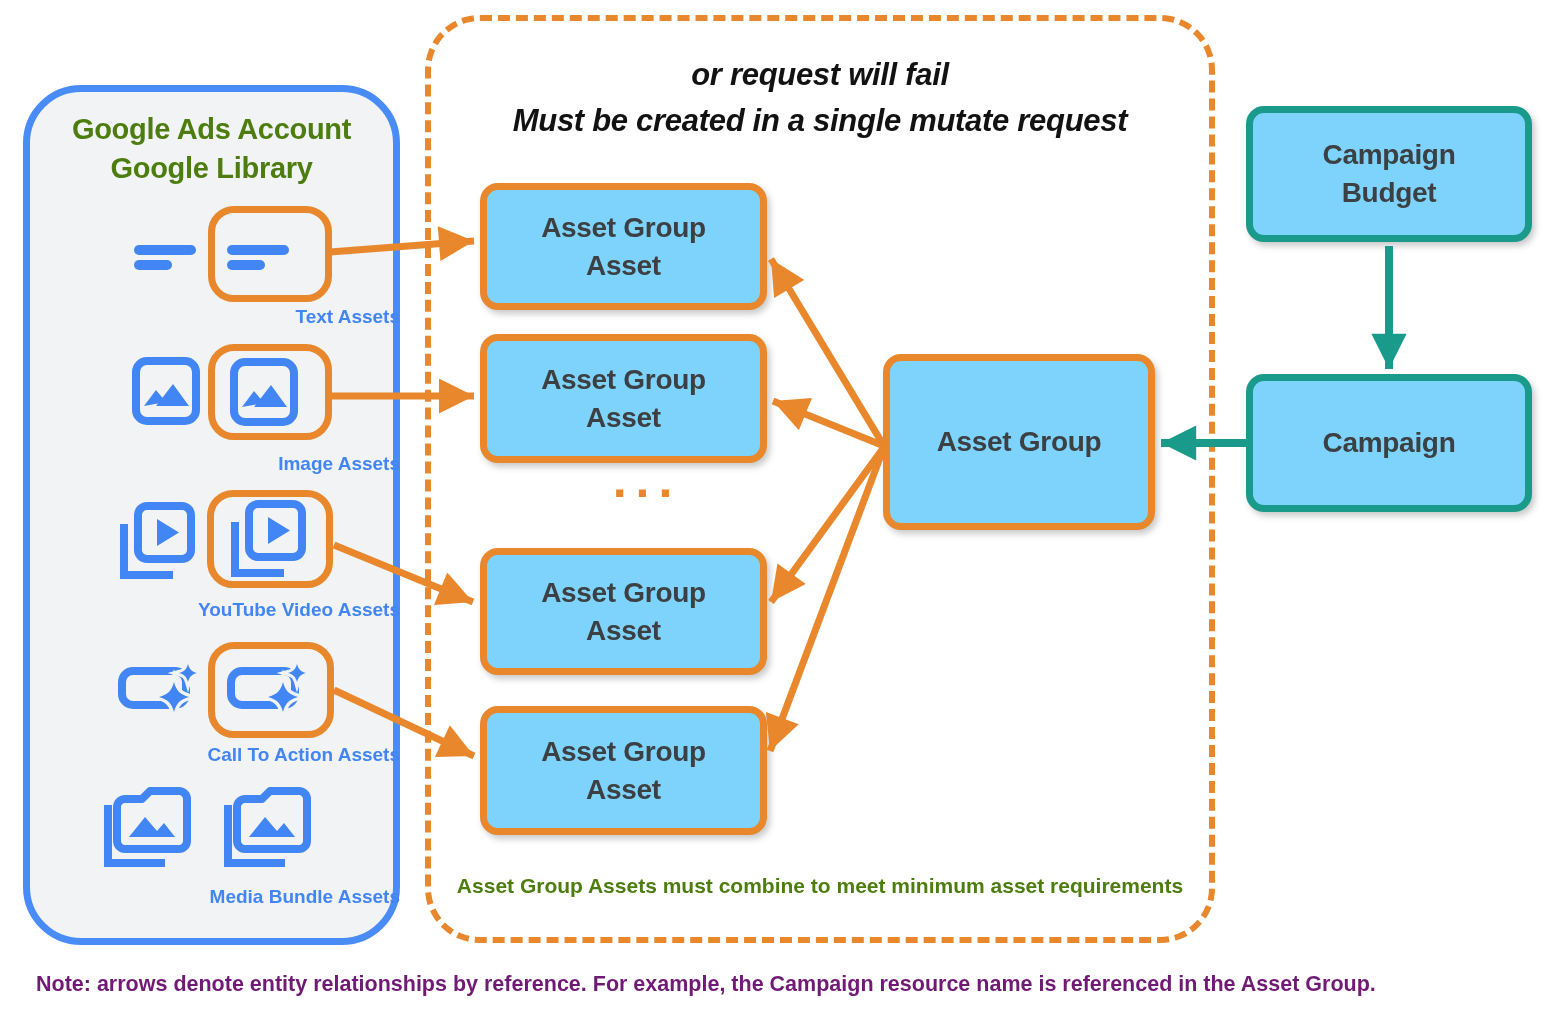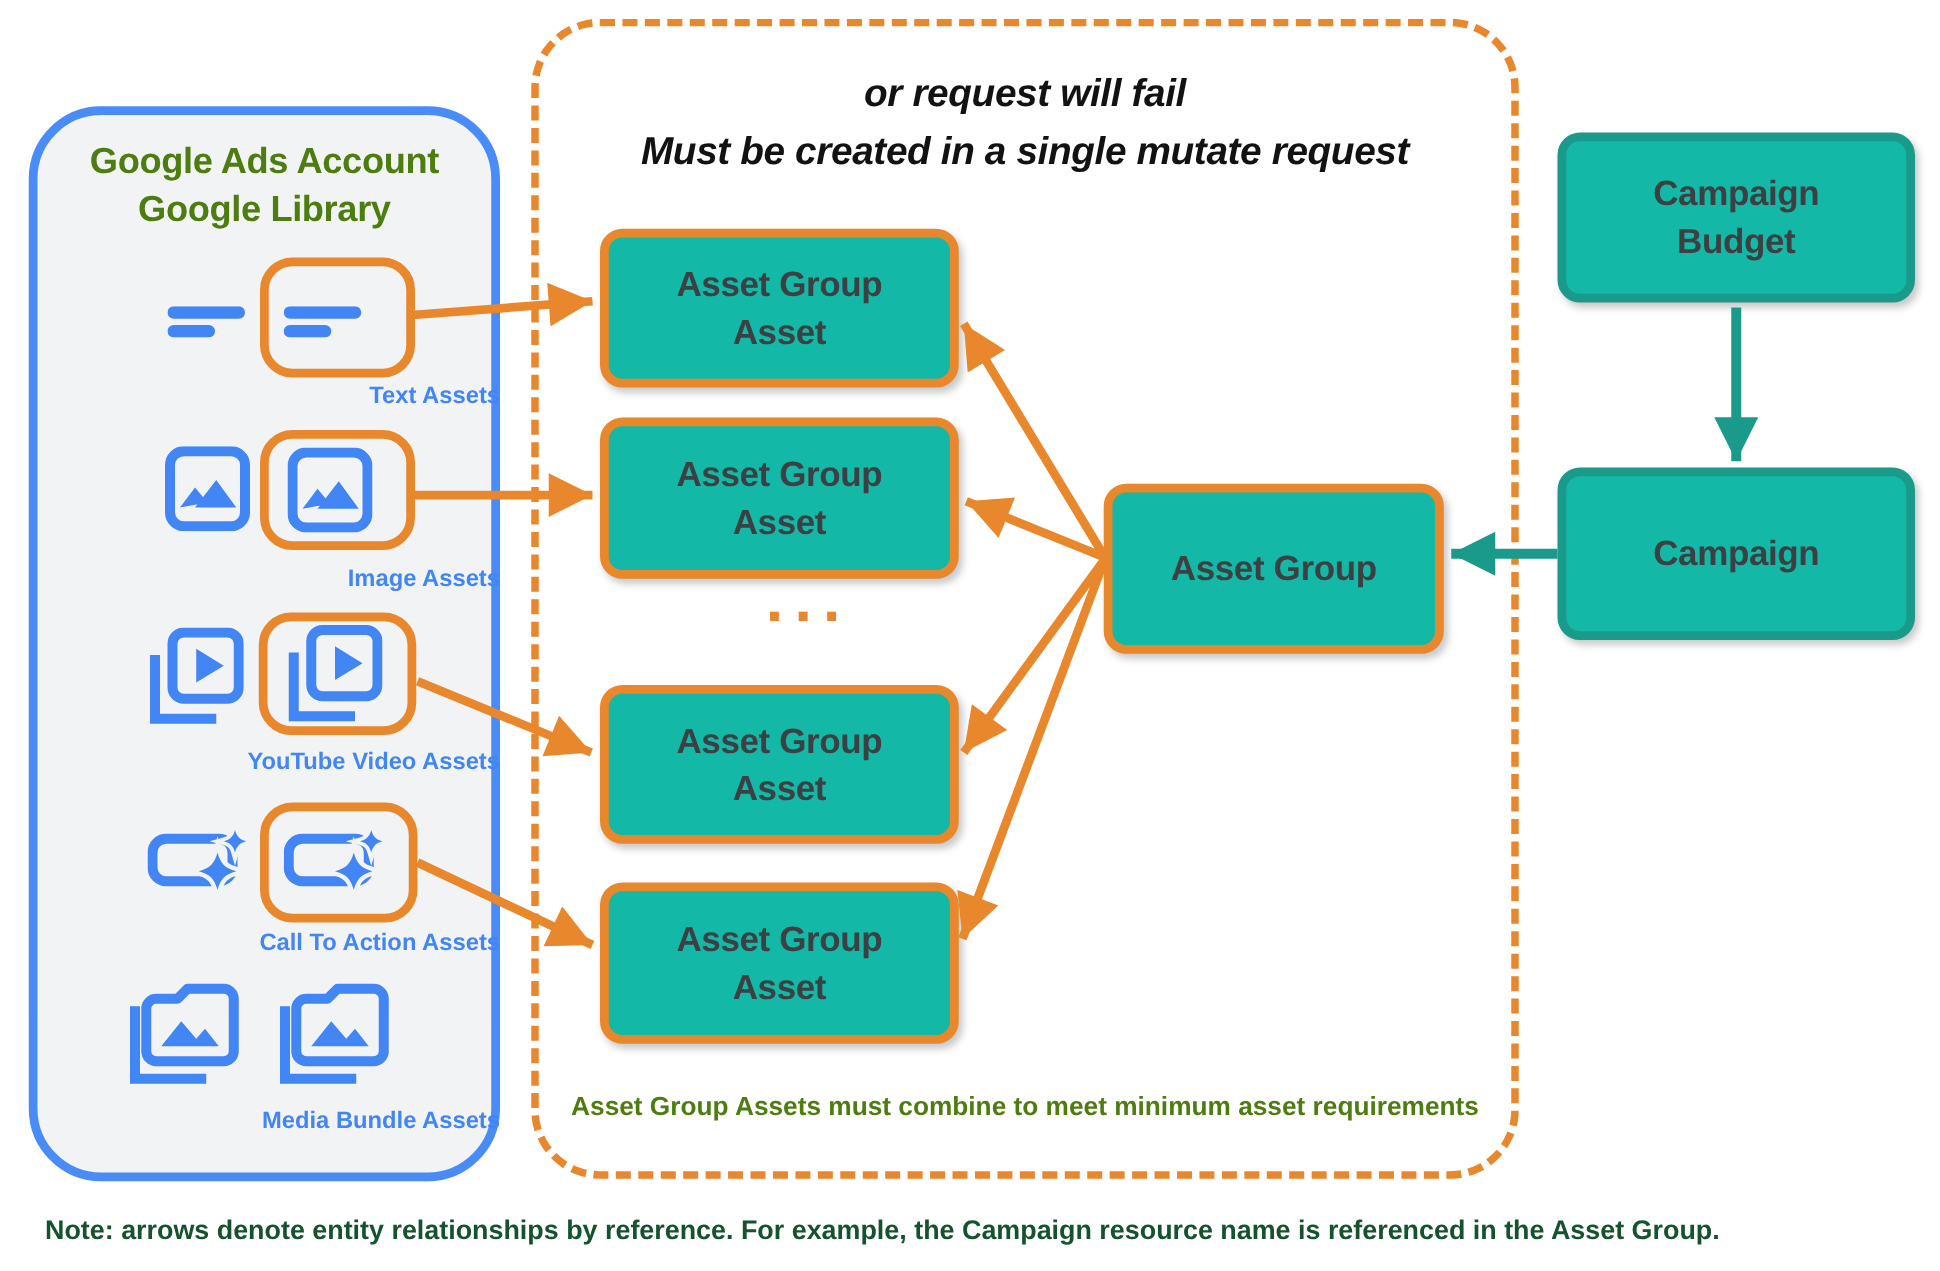--- a/index.html
+++ b/index.html
@@ -13,21 +13,21 @@
     background:#F1F3F4;border:7px solid #4A8CF7;border-radius:58px;
     box-sizing:border-box;
   }
   .mutate-container{
     position:absolute;left:425px;top:15px;width:790px;height:928px;
     background:#ffffff;border:6px dashed #E8872B;border-radius:55px;
     box-sizing:border-box;
   }
   
   .card{
-    position:absolute;background:#14b8a6;border-radius:18px;
+    position:absolute;background:#7dd3fc;border-radius:18px;
     box-sizing:border-box;display:flex;align-items:center;justify-content:center;
     text-align:center;font-weight:bold;color:#3C4043;
     box-shadow:3px 4px 6px rgba(60,64,67,.28);
     letter-spacing:-0.3px;
   }
   .card.orange{border:7px solid #E8872B;}
   .card.teal{border:7px solid #1A9A8A;}
   .card .lbl{font-size:28px;line-height:38px;}
   
   .lib-title{
@@ -52,21 +52,21 @@
   .ellipsis{
     position:absolute;left:600px;top:455px;width:94px;text-align:center;
     color:#E8872B;font-weight:bold;font-size:50px;letter-spacing:9px;line-height:50px;
   }
   .mutate-footnote{
     position:absolute;left:455px;top:874px;width:730px;text-align:center;
     font-weight:bold;font-size:21px;color:#4d7c0f;
   }
   .page-note{
     position:absolute;left:36px;top:972px;width:1500px;text-align:left;
-    font-weight:bold;font-size:21.5px;color:#14532d;
+    font-weight:bold;font-size:21.5px;color:#701a75;
   }
   .arrow-layer{position:absolute;left:0;top:0;pointer-events:none;}
 </style>
 </head>
 <body>
 
 <div id="canvas">
 
   <div class="library-panel"></div>
   <div class="lib-title">
@@ -149,21 +149,21 @@
   <div class="ellipsis">...</div>
   <div class="card orange" style="left:480px;top:548px;width:287px;height:127px">
     <div class="lbl" style="width:190px">Asset Group Asset</div>
   </div>
   <div class="card orange" style="left:480px;top:706px;width:287px;height:129px">
     <div class="lbl" style="width:190px">Asset Group Asset</div>
   </div>
 
   <div class="mutate-footnote">Asset Group Assets must combine to meet minimum asset requirements</div>
 
-  <div class="card orange" style="left:883px;top:387px;width:272px;height:136px">
+  <div class="card orange" style="left:883px;top:354px;width:272px;height:176px">
     <div class="lbl">Asset Group</div>
   </div>
   <div class="card teal" style="left:1246px;top:106px;width:286px;height:136px">
     <div class="lbl" style="width:170px">Campaign Budget</div>
   </div>
   <div class="card teal" style="left:1246px;top:374px;width:286px;height:138px">
     <div class="lbl">Campaign</div>
   </div>
 
   <div class="page-note">Note: arrows denote entity relationships by reference. For example, the Campaign resource name is referenced in the Asset Group.</div>

